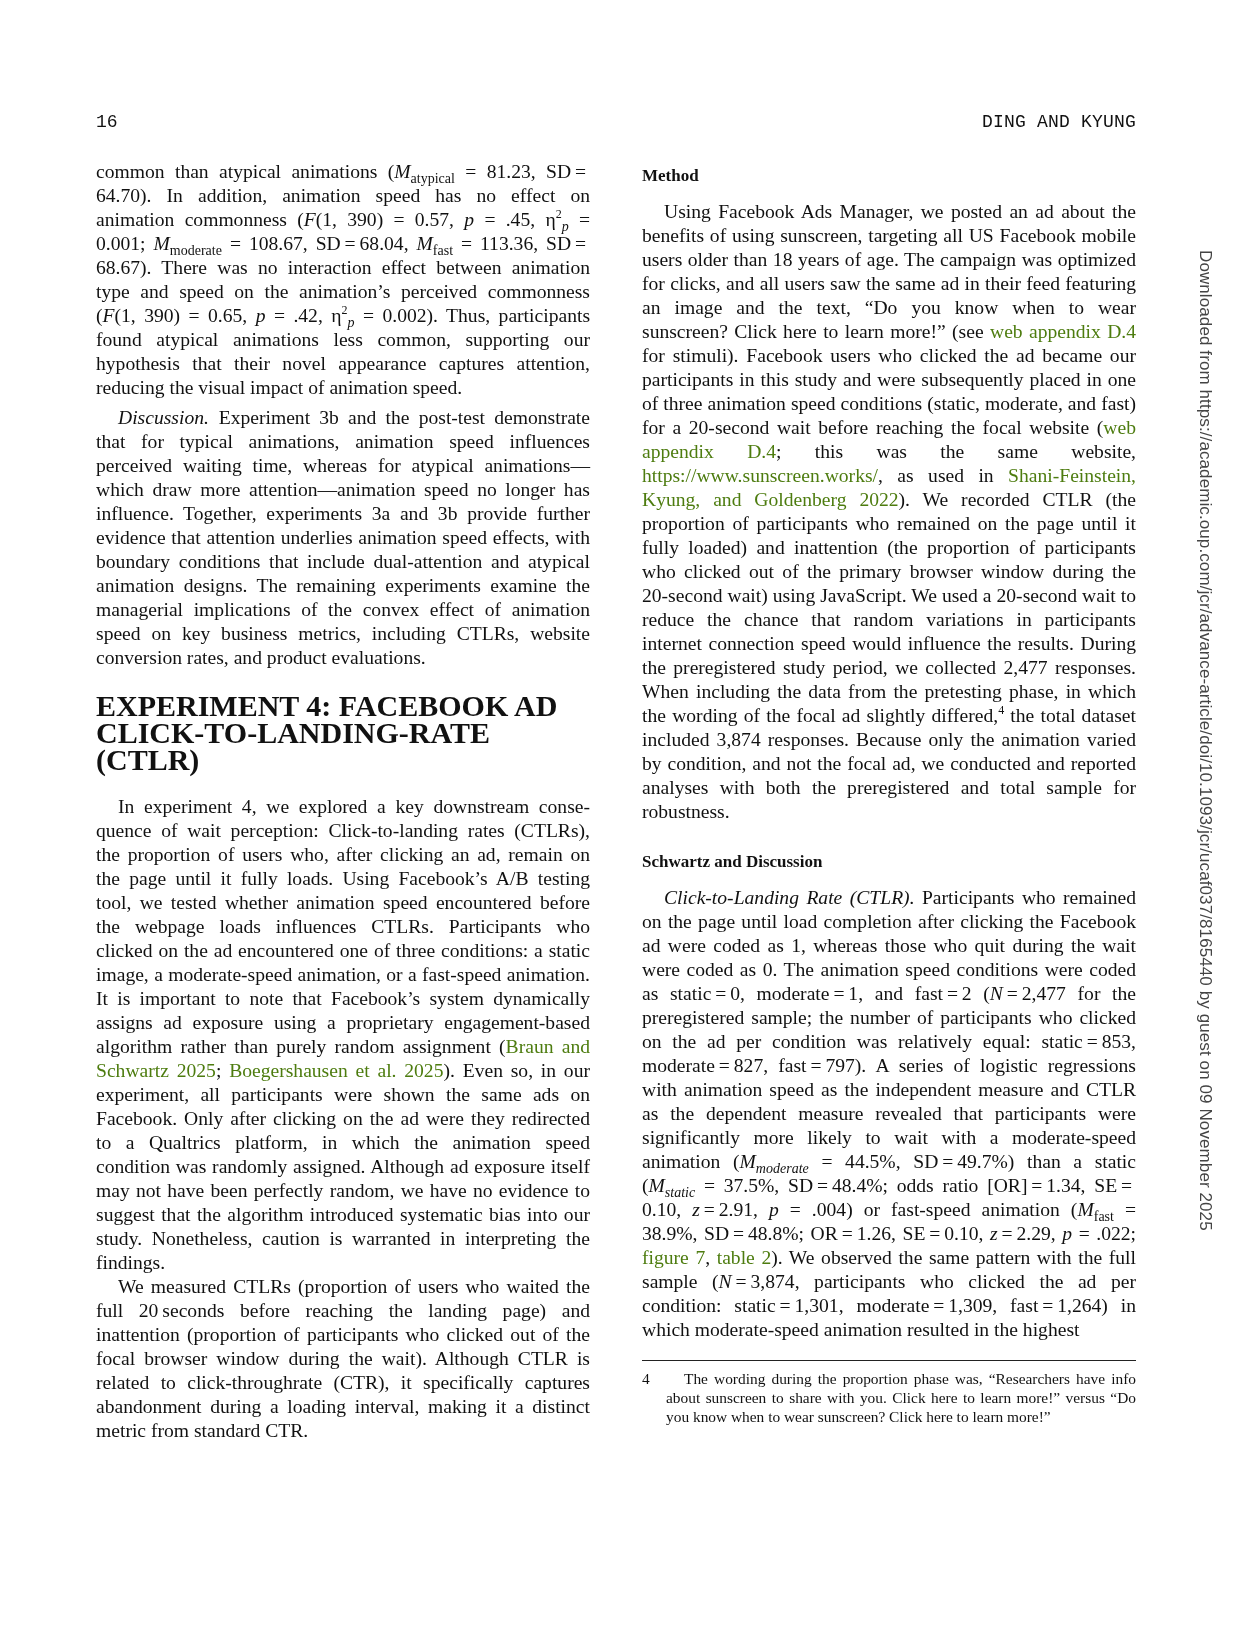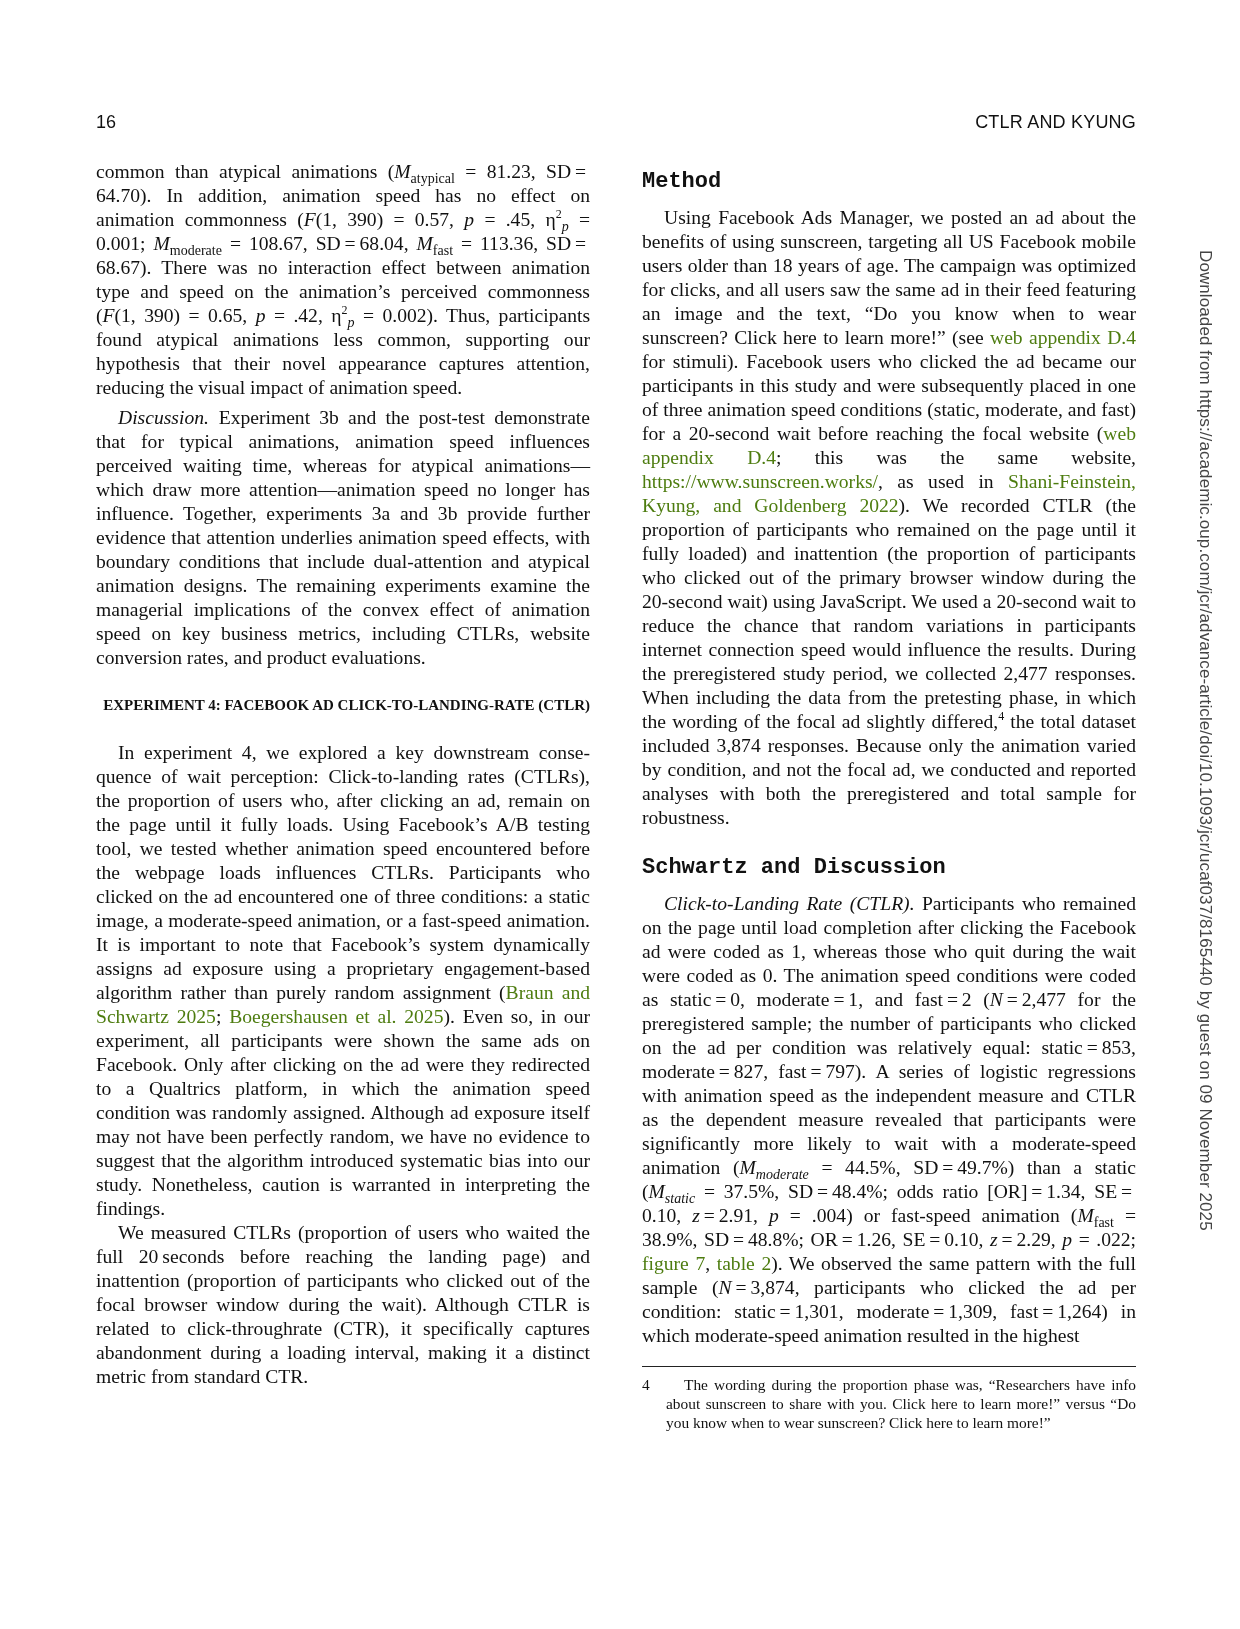--- a/index.html
+++ b/index.html
@@ -1,43 +1,43 @@
 <!DOCTYPE html>
 <html><head>
 <meta charset="utf-8">
 <style>
   html, body { margin: 0; padding: 0; background: #ffffff; }
   body { width: 1240px; height: 1629px; position: relative; overflow: hidden; color: #111; }
-  .running-head { position: absolute; top: 112px; font-family: Liberation Sans, sans-serif; font-size: 18px; color: #111; }
+  .running-head { position: absolute; top: 112px; font-family: Liberation Mono, monospace; font-size: 18px; color: #111; }
   .page-num { left: 96px; }
   .authors { right: 104px; letter-spacing: 0.2px; }
   .col { position: absolute; top: 160px; width: 494px; font-family: "Liberation Serif", serif; font-size: 19.6px; line-height: 24px; text-align: justify; hyphens: manual; }
   .col.left { left: 96px; }
   .col.right { left: 642px; }
   p { margin: 0; }
   .indent { text-indent: 22px; }
   .gap { margin-top: 6px; }
-  .h-exp { font-family: "Liberation Serif", serif; font-weight: bold; font-size: 15px; line-height: 27px; text-align: right; margin: 22px 0 22px 0; }
-  .h-sec { font-family: Liberation Mono, monospace; font-size: 22px; line-height: 28px; margin: 8px 0 10px 0; text-align: left; }
+  .h-exp { font-family: "Liberation Serif", serif; font-weight: bold; font-size: 30px; line-height: 27px; text-align: left; margin: 22px 0 22px 0; }
+  .h-sec { font-family: Liberation Serif, serif; font-size: 17px; line-height: 28px; margin: 2px 0 10px 0; text-align: left; }
   .h-sec.spaced { margin-top: 24px; }
   i { font-style: italic; }
   sub { font-size: 14px; line-height: 0; }
   sup { font-size: 12px; line-height: 0; }
   .link { color: #4d7c0f; }
   .footnote-rule { border-top: 1.5px solid #222; margin-top: 18px; width: 494px; }
   .footnote { font-family: "Liberation Serif", serif; font-size: 15.4px; line-height: 19px; display: flex; margin-top: 8px; text-align: justify; }
   .fn-num { width: 24px; flex: none; }
   .fn-text { flex: 1; text-indent: 18px; }
   .watermark { position: absolute; left: 1197px; top: 250px; transform-origin: 0 0; transform: rotate(90deg) translateY(-18px); white-space: nowrap; font-family: "Liberation Sans", sans-serif; font-size: 17px; color: #444; letter-spacing: 0.1px; }
 </style>
 </head>
 <body>
 
 <div class="running-head page-num">16</div>
-<div class="running-head authors">CTLR AND KYUNG</div>
+<div class="running-head authors">DING AND KYUNG</div>
 
 <div class="col left">
   <p><span>common than atypical animations (</span><i>M</i><sub>atypical</sub><span> = 81.23, SD = 64.70). In addition, animation speed has no effect on animation commonness (</span><i>F</i><span>(1, 390) = 0.57, </span><i>p</i><span> = .45, η</span><sup>2</sup><sub><i>p</i></sub><span> = 0.001; </span><i>M</i><sub>moderate</sub><span> = 108.67, SD = 68.04, </span><i>M</i><sub>fast</sub><span> = 113.36, SD = 68.67). There was no interaction effect between ani­mation type and speed on the animation’s perceived com­monness (</span><i>F</i><span>(1, 390) = 0.65, </span><i>p</i><span> = .42, η</span><sup>2</sup><sub><i>p</i></sub><span> = 0.002). Thus, participants found atypical animations less common, sup­porting our hypothesis that their novel appearance captures attention, reducing the visual impact of animation speed.</span></p>
 
   <p class="indent gap"><i>Discussion.</i><span> Experiment 3b and the post-test demon­strate that for typical animations, animation speed influen­ces perceived waiting time, whereas for atypical animations—which draw more attention—animation speed no longer has influence. Together, experiments 3a and 3b provide further evidence that attention underlies animation speed effects, with boundary conditions that include dual-attention and atypical animation designs. The remaining experiments examine the managerial implications of the convex effect of animation speed on key business metrics, including CTLRs, website conversion rates, and product evaluations.</span></p>
 
   <h2 class="h-exp">EXPERIMENT 4: FACEBOOK AD CLICK-TO-LANDING-RATE (CTLR)</h2>
 
   <p class="indent"><span>In experiment 4, we explored a key downstream conse­quence of wait perception: Click-to-landing rates (CTLRs), the proportion of users who, after clicking an ad, remain on the page until it fully loads. Using Facebook’s A/B testing tool, we tested whether animation speed encountered before the webpage loads influences CTLRs. Participants who clicked on the ad encountered one of three conditions: a static image, a moderate-speed animation, or a fast-speed animation. It is important to note that Facebook’s system dynamically assigns ad exposure using a proprietary engagement-based algorithm rather than purely random assignment (</span><span class="link">Braun and Schwartz 2025</span><span>; </span><span class="link">Boegershausen et al. 2025</span><span>). Even so, in our experiment, all participants were shown the same ads on Facebook. Only after clicking on the ad were they redirected to a Qualtrics platform, in which the animation speed condition was randomly assigned. Although ad exposure itself may not have been perfectly random, we have no evidence to suggest that the algorithm introduced systematic bias into our study. Nonetheless, caution is warranted in interpreting the findings.</span></p>
 

